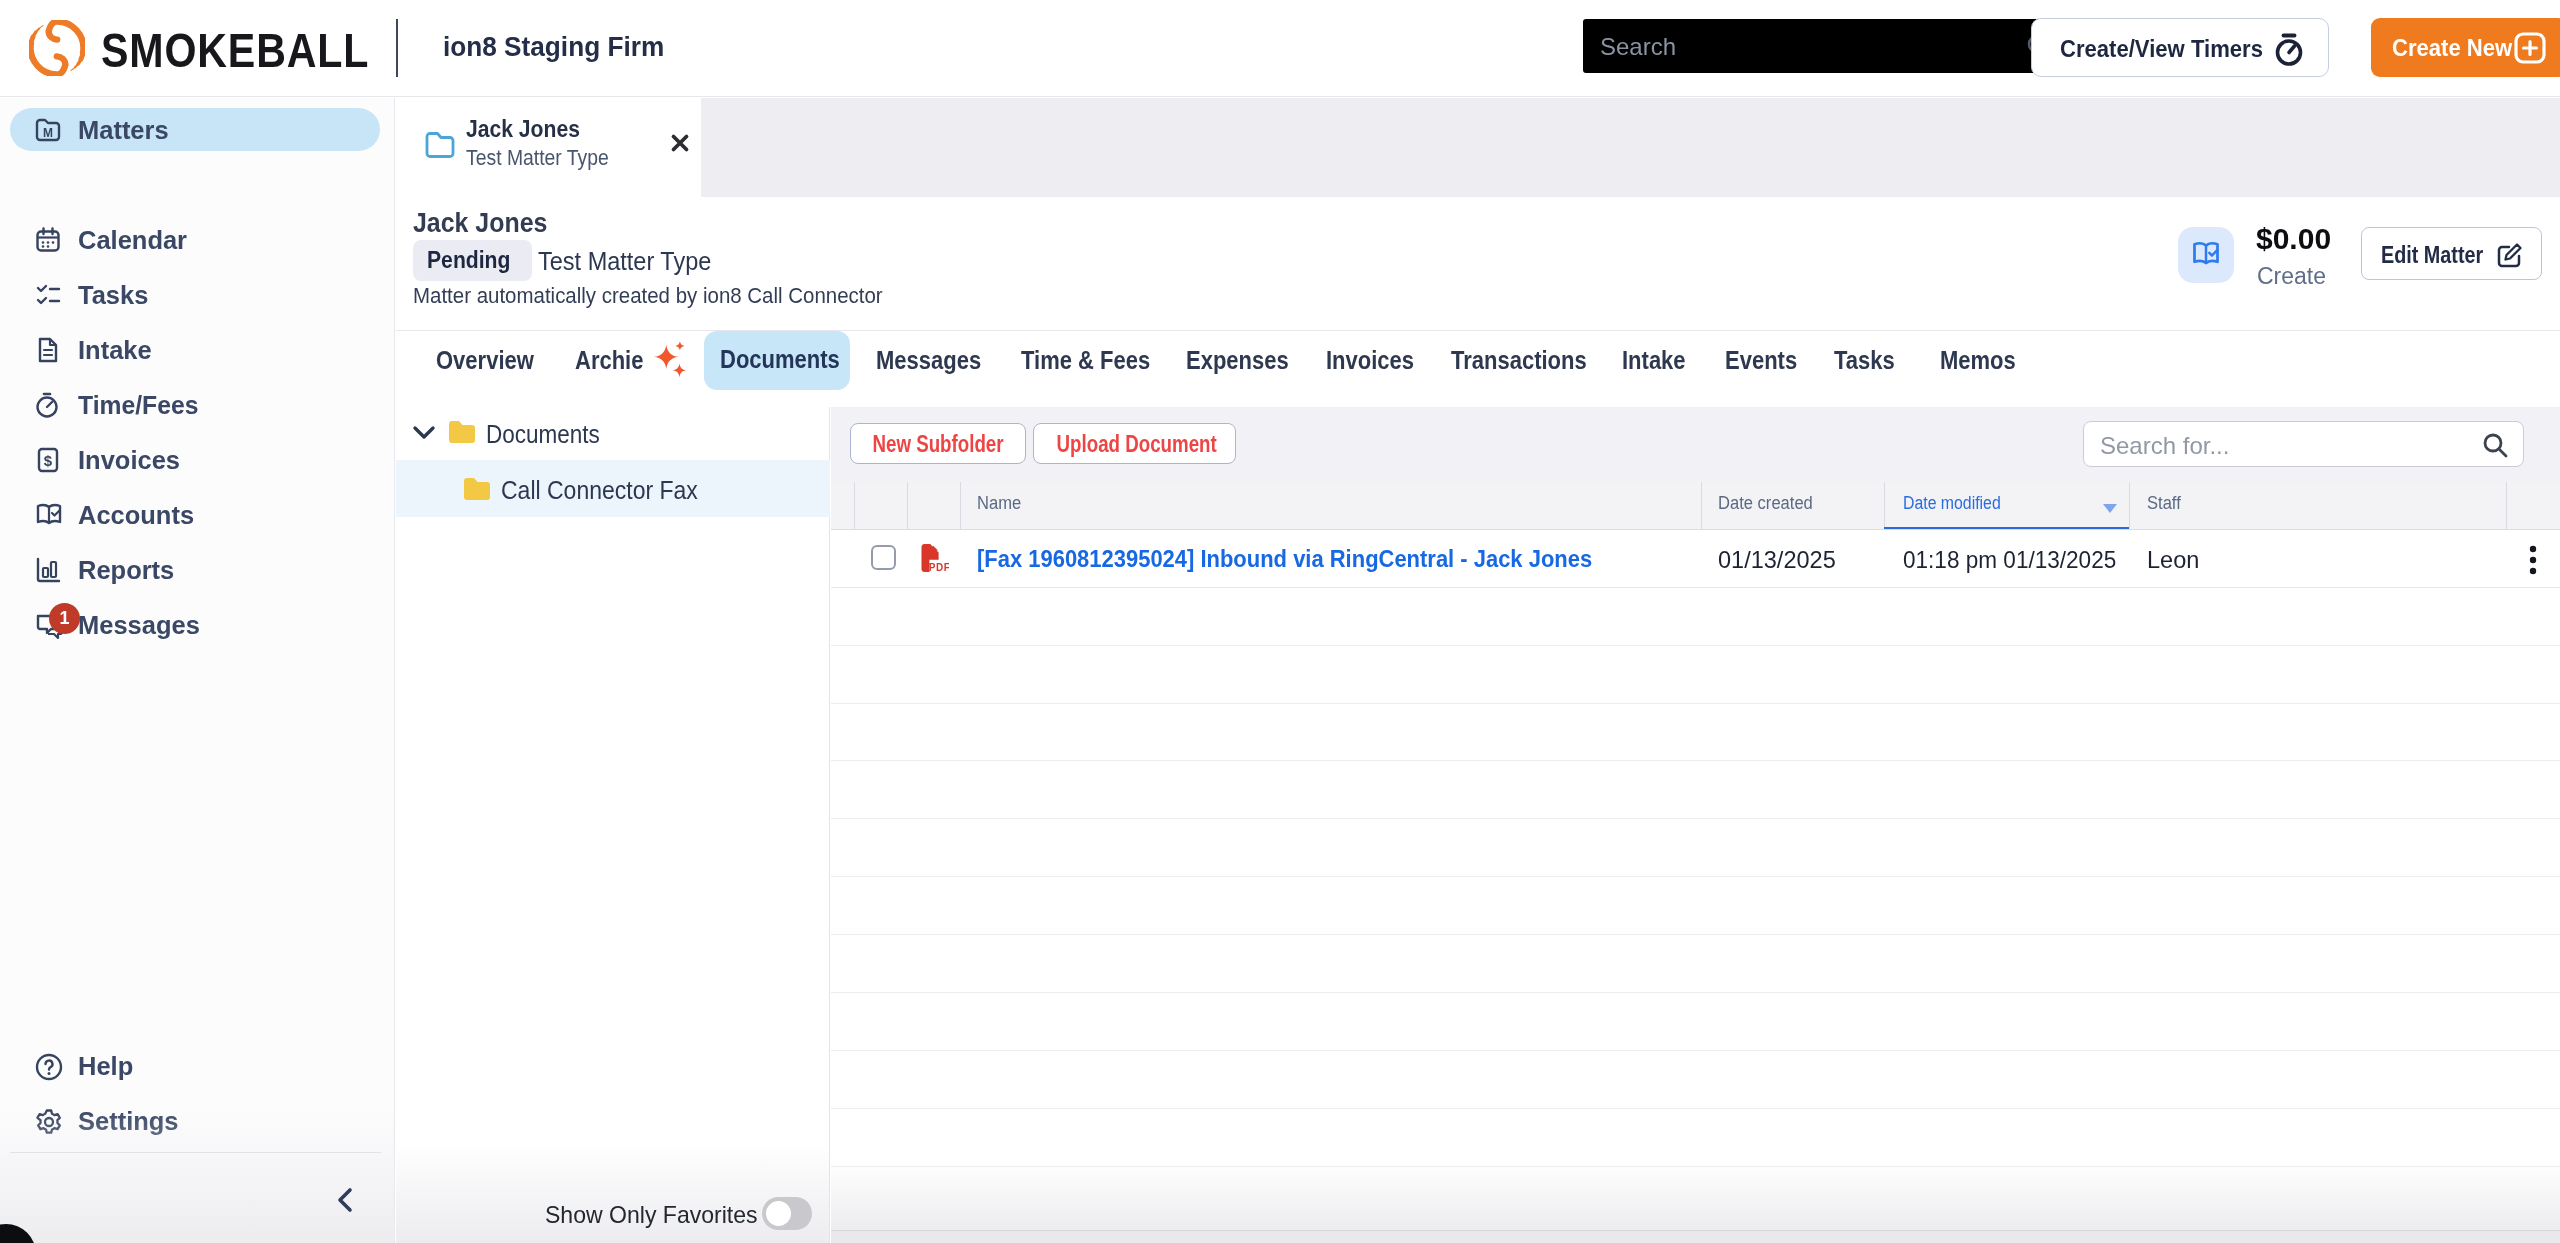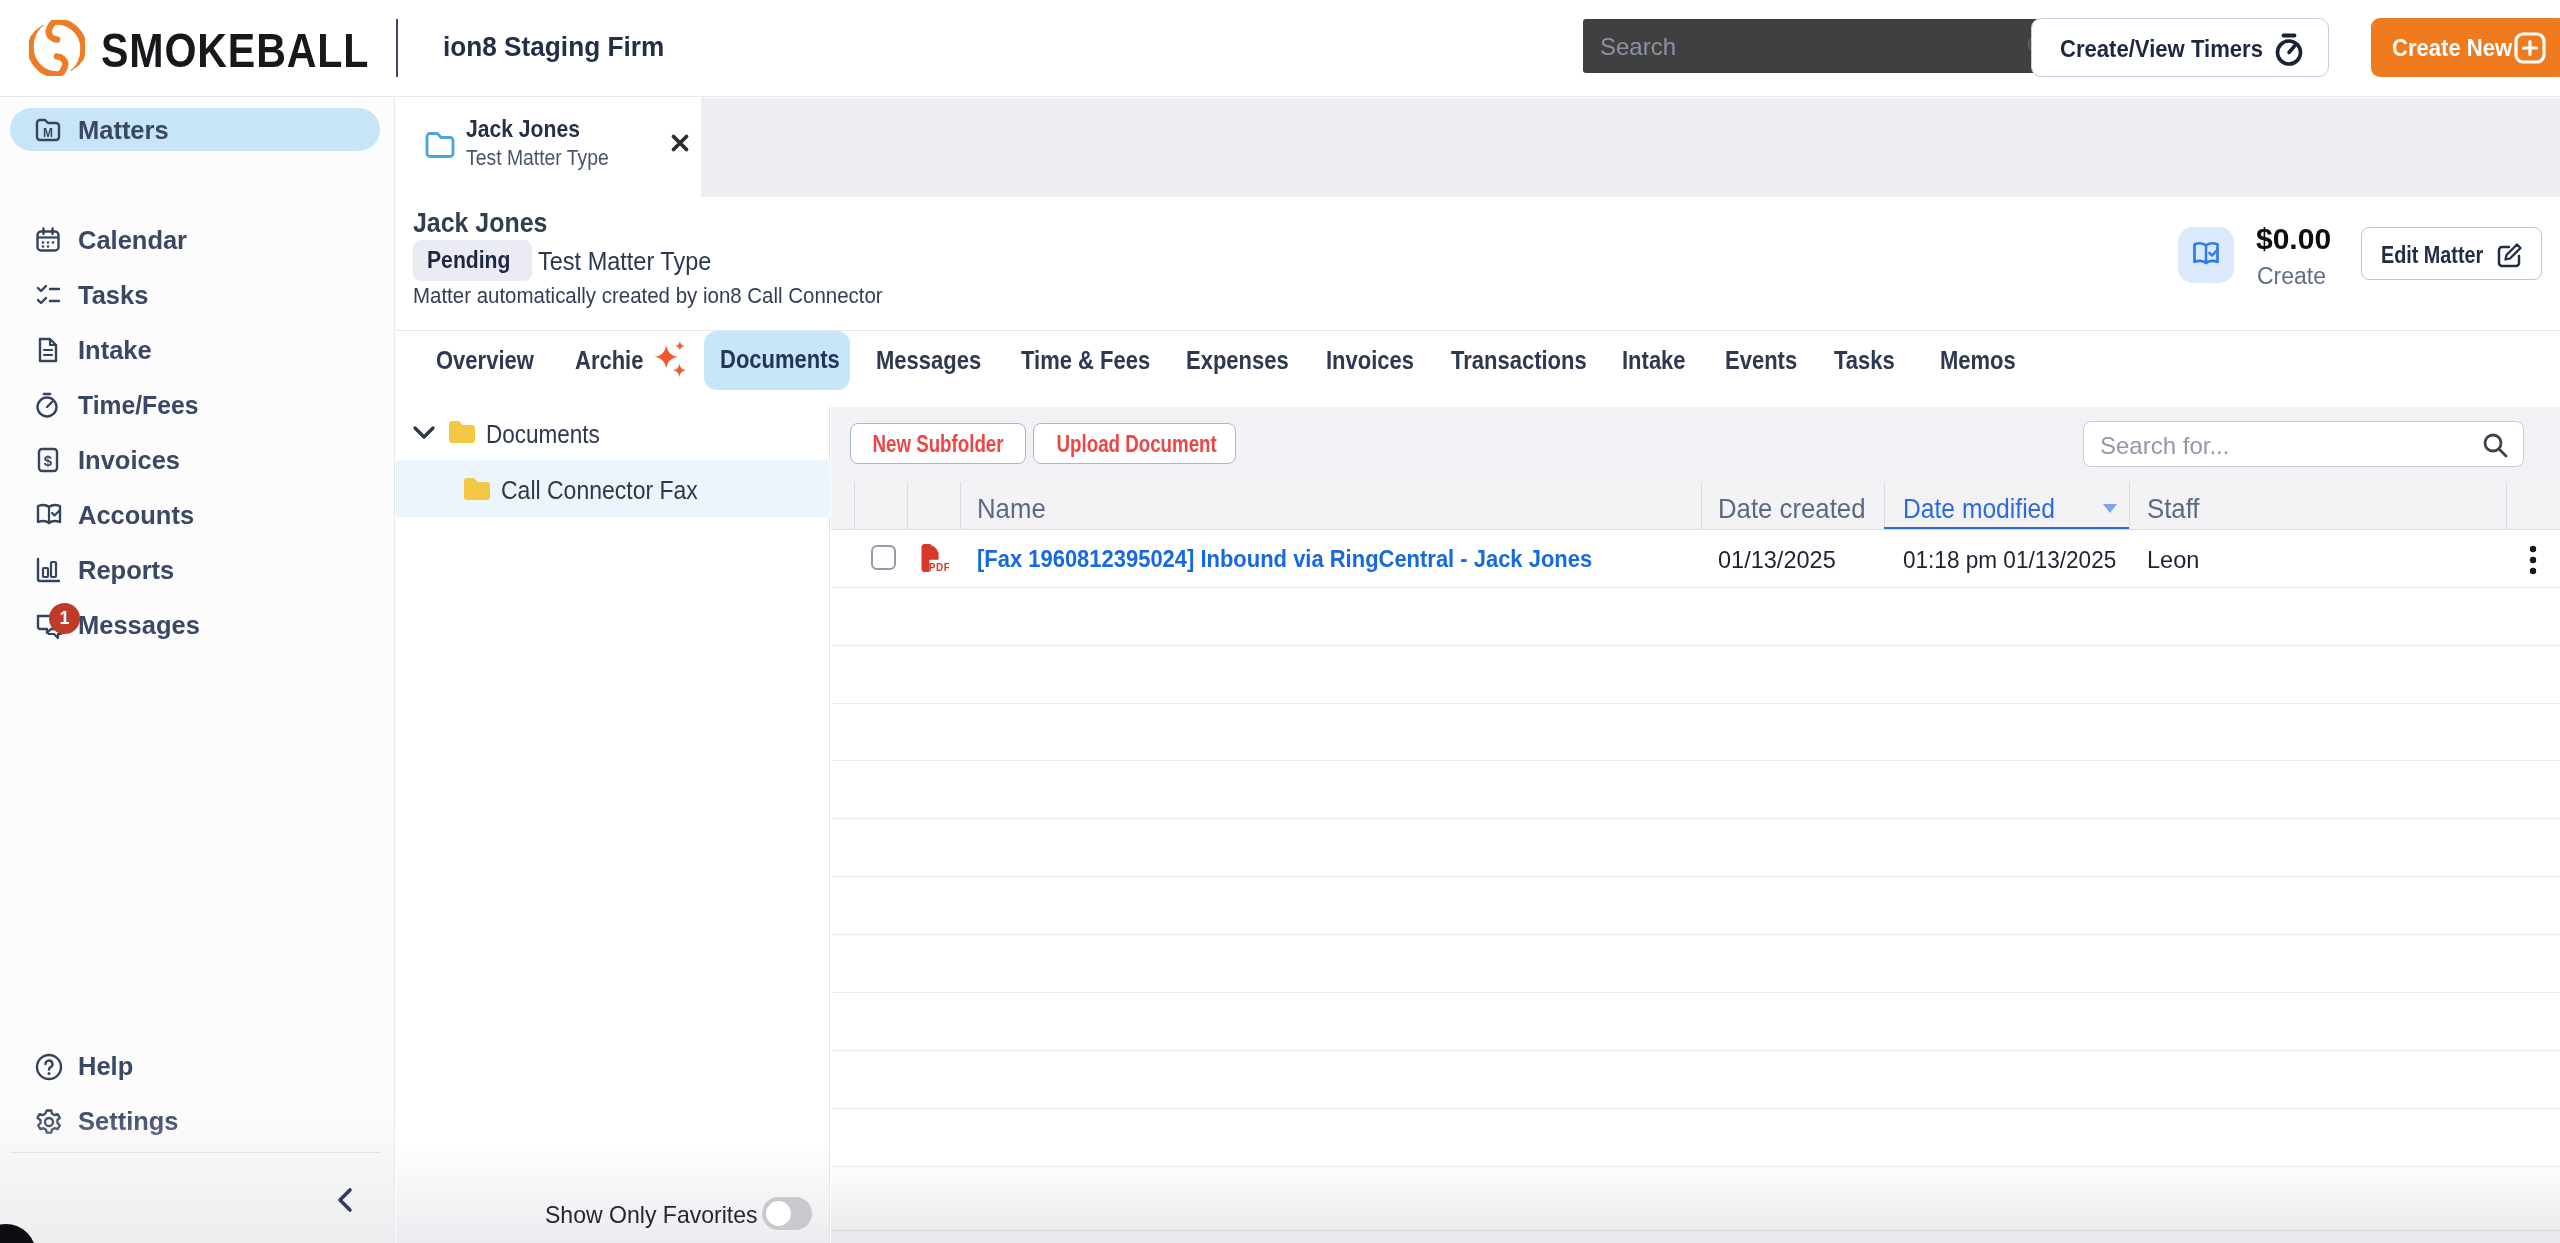--- a/index.html
+++ b/index.html
@@ -7,21 +7,21 @@
   body { font-family:"Liberation Sans", sans-serif; background:#fff; }
   .abs { position:absolute; }
   .sx { display:inline-block; transform-origin:0 50%; white-space:nowrap; }
   #app { position:relative; width:2560px; height:1243px; background:#fff; }
 
   
   #header { left:0; top:0; width:2560px; height:97px; background:#fff; border-bottom:1px solid #e8e8ec; }
   #logotext { left:101px; top:23px; font-size:48px; font-weight:bold; color:#17171c; }
   #hdiv { left:396px; top:19px; width:2px; height:58px; background:#3d475e; }
   #firmname { left:443px; top:32px; font-size:27px; font-weight:bold; color:#242e48; }
-  #hsearch { left:1583px; top:19px; width:488px; height:54px; background:#404040; border-radius:3px; }
+  #hsearch { left:1583px; top:19px; width:488px; height:54px; background:#000000; border-radius:3px; }
   #hsearch .ph { position:absolute; left:17px; top:14px; font-size:24px; color:#8a93a4; }
   #hsearch svg { position:absolute; right:18px; top:13px; }
   #timersbtn { left:2031px; top:18px; width:298px; height:59px; background:#fff; border:1px solid #c5cddf; border-radius:10px; }
   #timersbtn .tx { position:absolute; left:28px; top:16px; font-size:24px; font-weight:bold; color:#1d2741; }
   #timersbtn svg { position:absolute; right:22px; top:12px; }
   #createbtn { left:2347px; top:18px; width:196px; height:59px; background:#ef7b1e; border-radius:9px;margin-left:24px; }
   #createbtn .tx { position:absolute; left:21px; top:16px; font-size:24px; font-weight:bold; color:#fff; }
   #createbtn svg { position:absolute; right:20px; top:13px; }
 
   
@@ -80,21 +80,21 @@
   #toolbar { left:0; top:0; width:1729px; height:75px; background:#f2f2f6; }
   .wbtn { position:absolute; top:16px; height:41px; background:#fff; border:1px solid #a9b5d4; border-radius:8px; font-size:24px; font-weight:bold; color:#ef4444; text-align:center; line-height:39px; white-space:nowrap; }
   .wbtn .sx { transform:scaleX(0.78); transform-origin:center; }
   #nsbtn { left:19px; width:176px; }
   #udbtn { left:202px; width:203px; }
   #tsearch { left:1252px; top:14px; width:441px; height:46px; background:#fff; border:1px solid #c9cdd8; border-radius:8px; }
   #tsearch .ph { position:absolute; left:16px; top:10px; font-size:24px; color:#9298a6; }
   #tsearch svg { position:absolute; right:14px; top:9px; }
   #thead { left:0; top:75px; width:1729px; height:48px; background:#f3f3f6; border-bottom:1px solid #dadde3; }
   .hsep { position:absolute; top:0; width:1px; height:48px; background:#d8dbe2; }
-  .hlbl { position:absolute; top:11px; font-size:28px; color:#5a6a84;text-align:center; }
+  .hlbl { position:absolute; top:11px; font-size:18px; color:#5a6a84;text-align:center; }
   .hlbl .sx { transform:scaleX(0.92); }
   #dmod { color:#2b6be0; }
   #dmodline { position:absolute; left:1053px; top:45px; width:245px; height:2px; background:#2b6be0; }
   #caret { position:absolute; left:1272px; top:22px; width:0; height:0; border-left:7px solid transparent; border-right:7px solid transparent; border-top:9px solid #7da4ec; }
   #drow { left:0; top:123px; width:1729px; height:58px; background:#fff; border-bottom:1px solid #e8e8ed; }
   #cbx { position:absolute; left:40px; top:15px; width:25px; height:25px; border:2px solid #949cab; border-radius:6px; background:#fff; }
   #pdfic { position:absolute; left:88px; top:14px; }
   #flink { position:absolute; left:146px; top:15px; font-size:24px; font-weight:bold; color:#1668e3; }
   #flink .sx { transform:scaleX(0.915); }
   .dval { position:absolute; top:16px; font-size:24px; color:#1d2333; }

